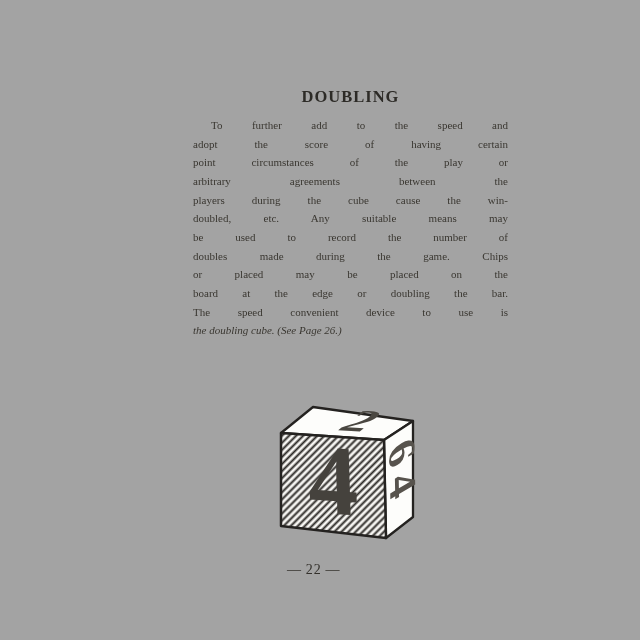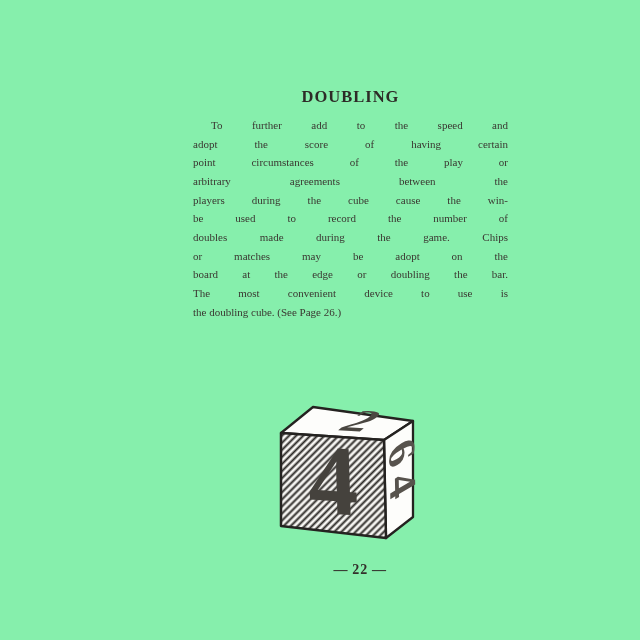--- a/index.html
+++ b/index.html
@@ -3,64 +3,65 @@
 <meta charset="utf-8">
 <style>
   html, body { margin: 0; padding: 0; }
   body {
     width: 640px; height: 640px; overflow: hidden;
     background: #fdfdfb;
     font-family: "Liberation Serif", serif;
   }
   .page {
     position: relative; width: 640px; height: 640px;
-    background: #86efac; color: #38352f;
+    background: #a3a3a3; color: #38352f;
   }
   .title {
     position: absolute; left: 193px; top: 87px; width: 315px;
     margin: 0; text-align: center;
     font-size: 16.5px; font-weight: bold; letter-spacing: 1px;
     color: #2d2b27;
   }
   .paragraph {
     position: absolute; left: 193px; top: 116px; width: 315px;
     font-size: 11px; line-height: 18.65px; color: #3a3731;
   }
   .line { text-align: justify; text-align-last: justify; }
   .line.indent { text-indent: 18px; }
-  .line.last { text-align-last: left; }
+  .line.last { text-align-last: left; font-style: italic; }
   .cube-svg { position: absolute; left: 0; top: 0; }
   .cube-svg text {
     font-family: "Liberation Serif", serif;
     font-weight: bold;
   }
   .page-number {
     position: absolute; left: 287px; top: 562px; width: 100px;
-    text-align: right; font-size: 14px; font-weight: bold;
+    text-align: left; font-size: 14px; font-weight: normal;
     letter-spacing: 1px; color: #33302b;
   }
 </style>
 </head>
 <body>
 
 <div class="page">
 
   <h1 class="title">DOUBLING</h1>
 
   <div class="paragraph">
       <div class="line indent">To further add to the speed and</div>
       <div class="line">adopt the score of having certain</div>
       <div class="line">point circumstances of the play or</div>
       <div class="line">arbitrary agreements between the</div>
       <div class="line">players during the cube cause the win-</div>
+      <div class="line">doubled, etc.  Any suitable means may</div>
       <div class="line">be used to record the number of</div>
       <div class="line">doubles made during the game.  Chips</div>
-      <div class="line">or matches may be adopt on the</div>
+      <div class="line">or placed may be placed on the</div>
       <div class="line">board at the edge or doubling the bar.</div>
-      <div class="line">The most convenient device to use is</div>
+      <div class="line">The speed convenient device to use is</div>
       <div class="line last">the doubling cube.  (See Page 26.)</div>
     </div>
 
   <svg class="cube-svg" width="640" height="640" viewBox="0 0 640 640">
     <defs>
       <pattern id="hatch" patternUnits="userSpaceOnUse" width="5" height="5" patternTransform="rotate(-45)">
         <rect width="5" height="5" fill="#f7f6f3"></rect>
         <line x1="0" y1="2.5" x2="5" y2="2.5" stroke="#2c2a27" stroke-width="2"></line>
       </pattern>
     </defs>

